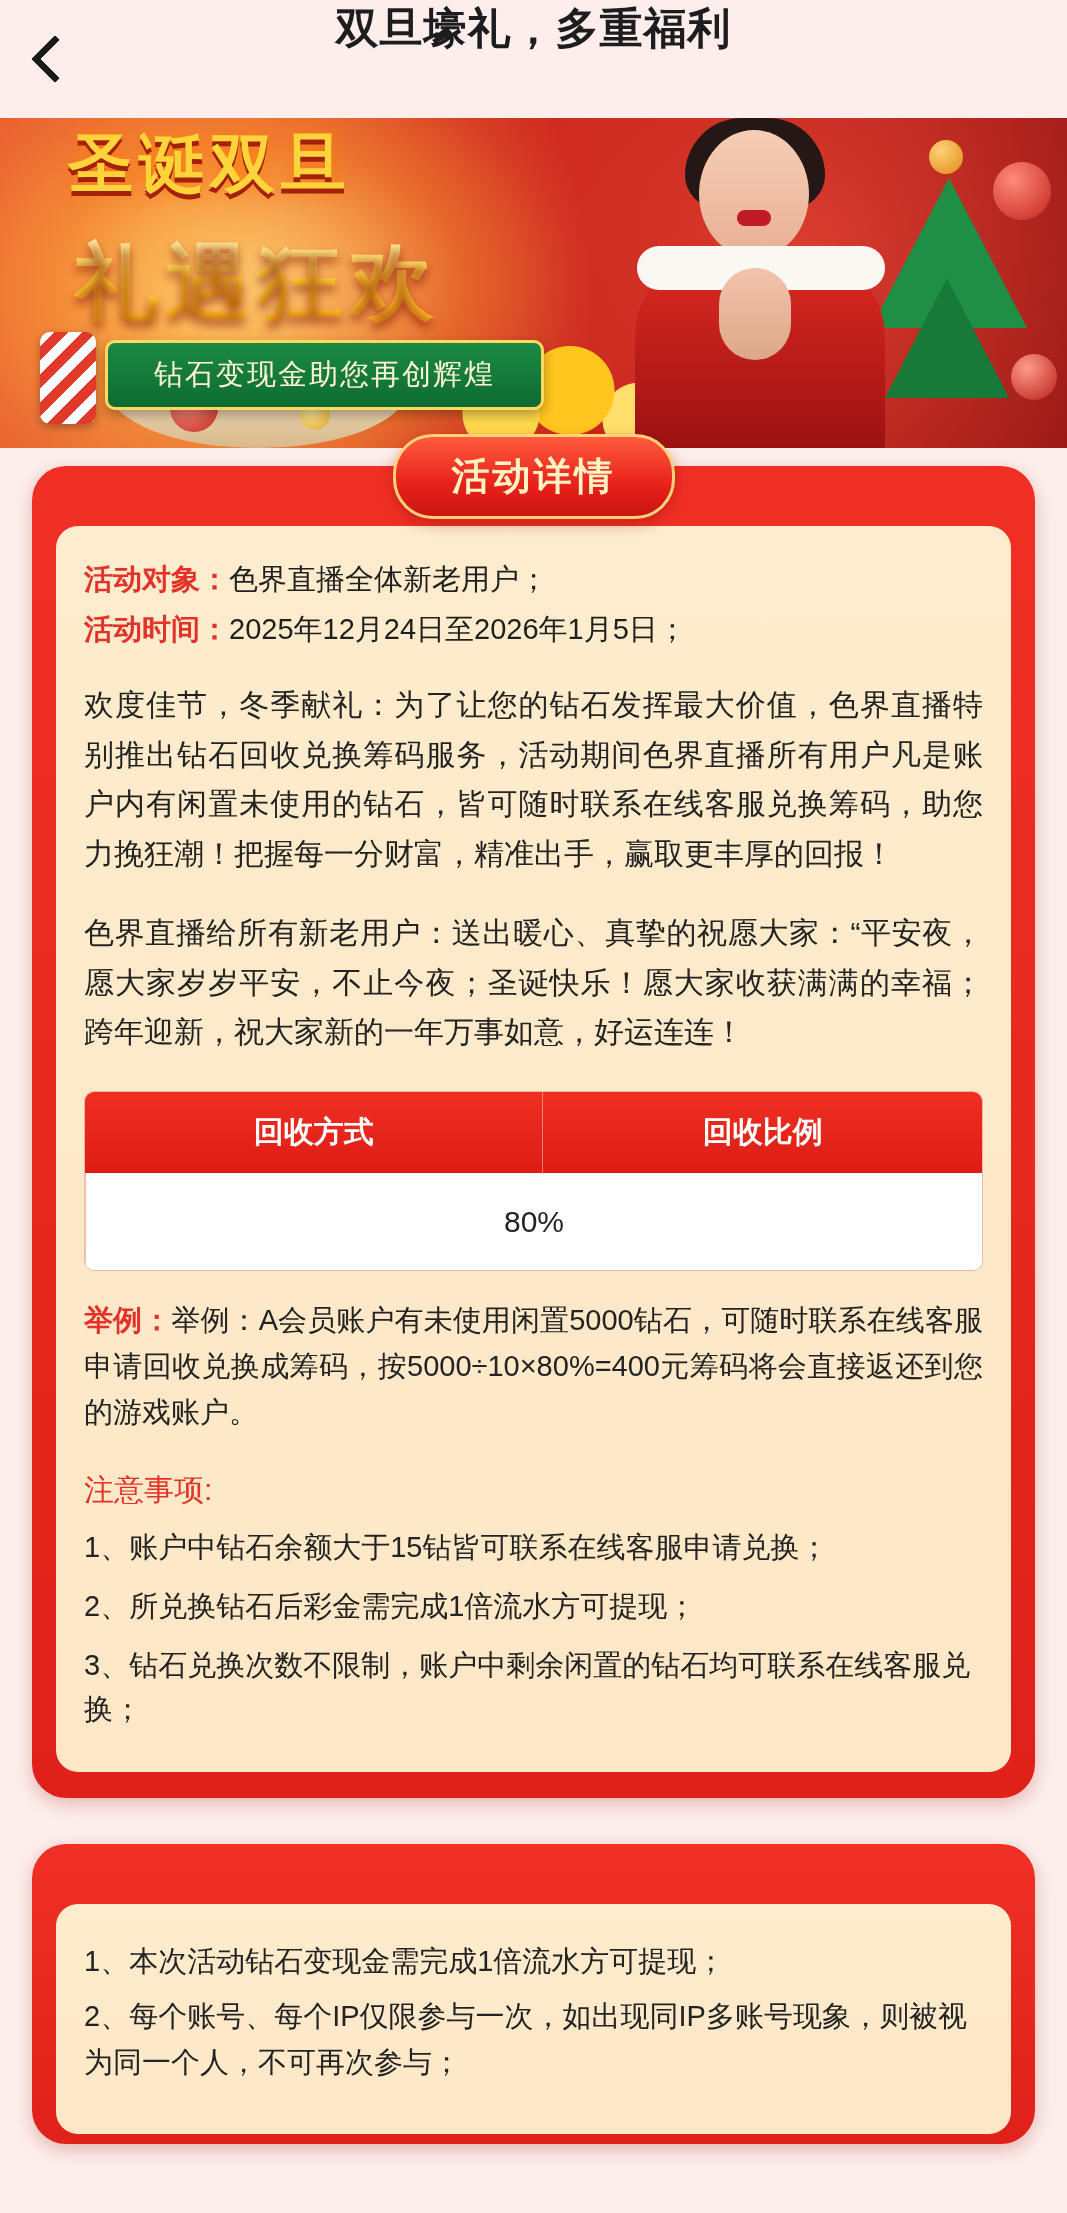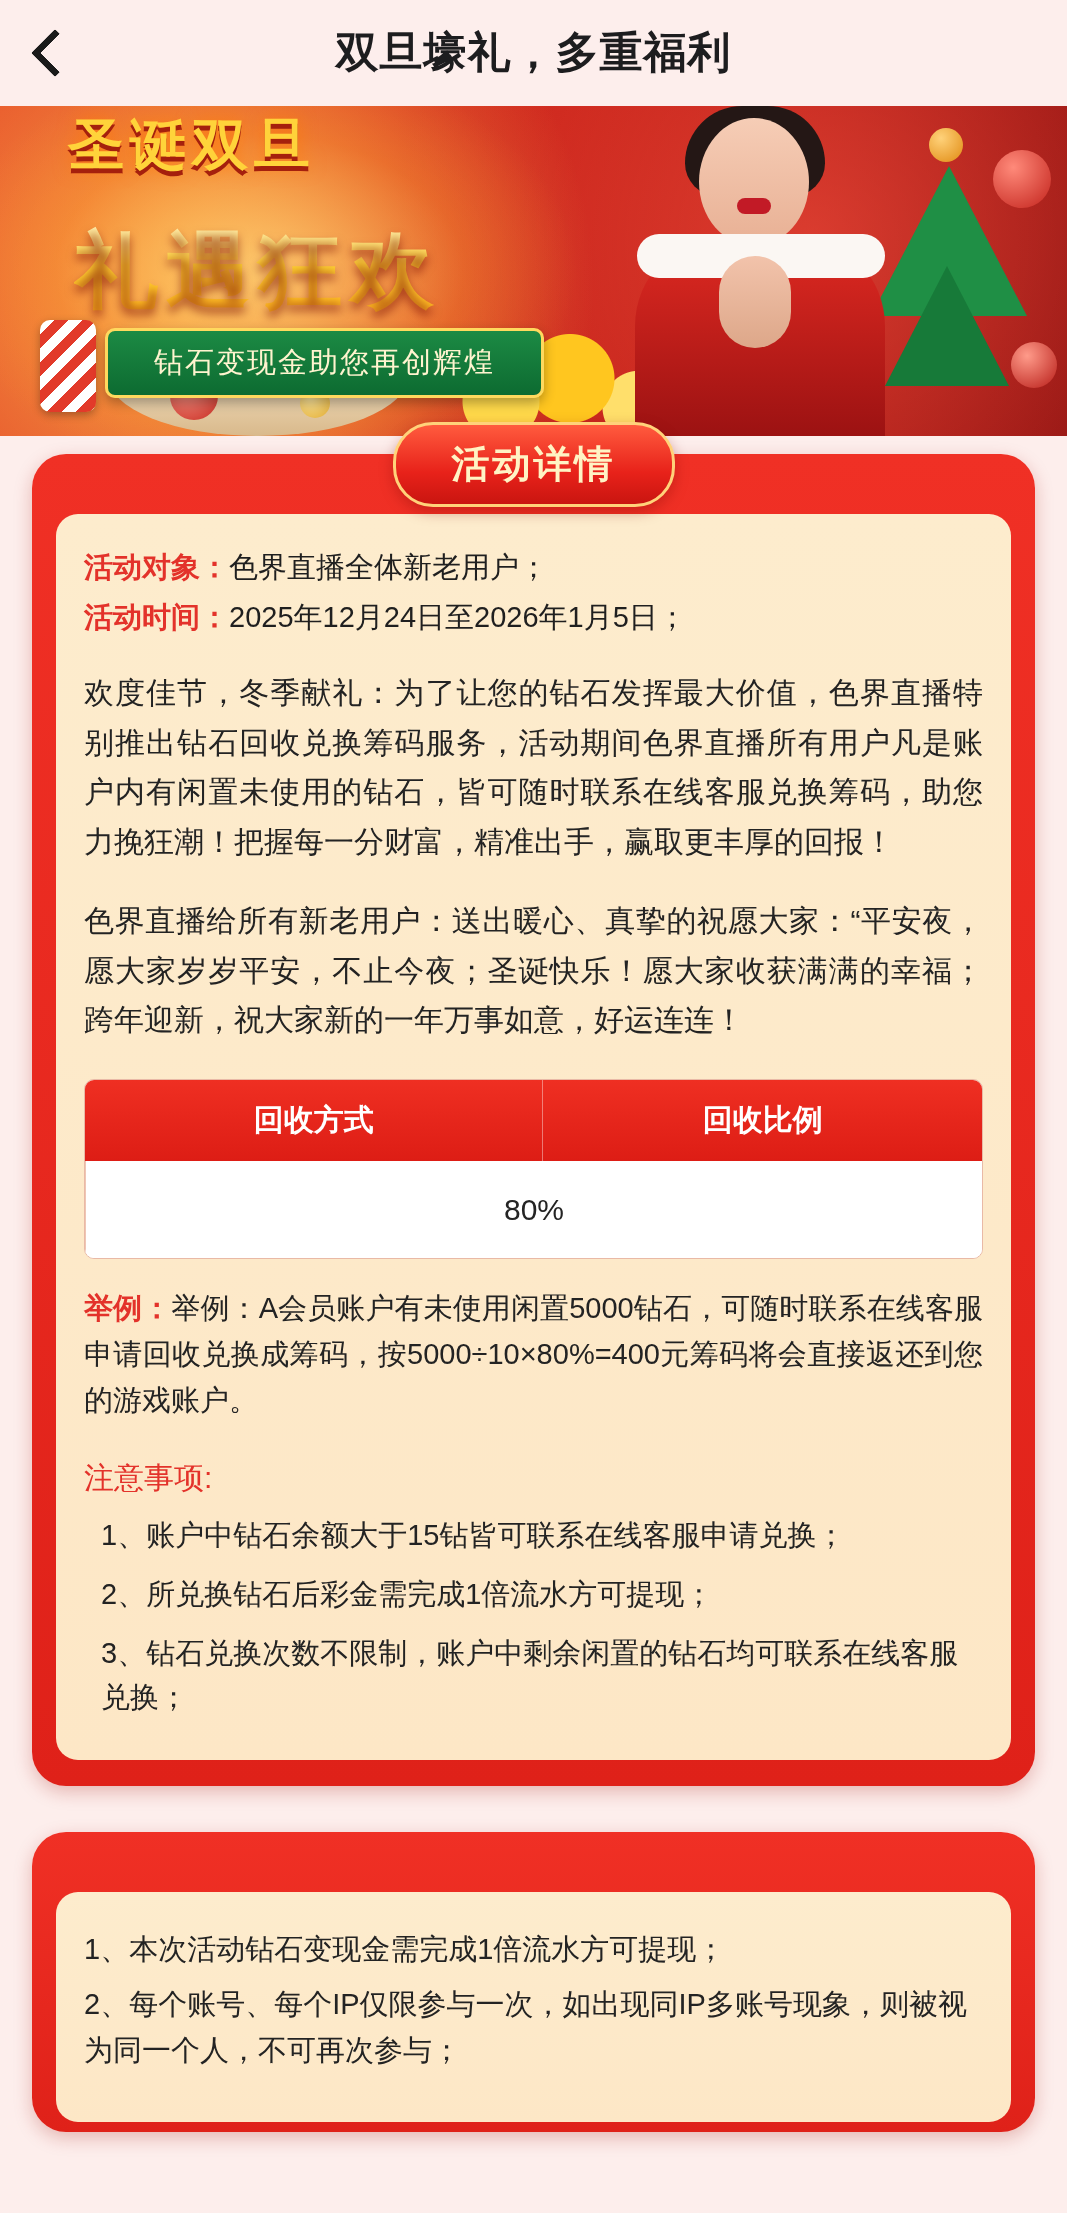--- a/index.html
+++ b/index.html
@@ -7,24 +7,23 @@
     width: 1067px;
     height: 2213px;
     font-family: "Liberation Sans", sans-serif;
     background: #fdeeec;
     overflow: hidden;
   }
   body { position: relative; }
 
   
   .header {
-    height: 106px;
+    height: 118px;
     background: #fdeeec;
     display: flex;
-    align-items: center;
     position: relative;
   }
   .back-btn {
     width: 110px;
     height: 118px;
     display: flex;
     align-items: center;
     justify-content: center;
     cursor: pointer;
   }
@@ -61,21 +60,21 @@
   .banner-glow {
     position: absolute;
     left: -60px; top: -50px;
     width: 640px; height: 430px;
     background: radial-gradient(ellipse at center, rgba(255,214,120,.75) 0%, rgba(255,160,40,.25) 45%, rgba(255,120,20,0) 70%);
     pointer-events: none;
   }
   .banner-title-1 {
     position: absolute;
     left: 68px; top: 2px;
-    font-size: 56px;
+    font-size: 65px;
     font-weight: bold;
     color: #ffd33a;
     letter-spacing: 6px;
     text-shadow: 0 5px 0 #a5200d, 0 0 18px rgba(255,120,0,.8);
     white-space: nowrap;
   }
   .banner-title-2 {
     position: absolute;
     left: 74px; top: 108px;
     font-size: 84px;
@@ -269,21 +268,20 @@
     margin-top: 34px;
     font-size: 30px;
     font-weight: normal;
     color: #e3322a;
   }
   .notice-item {
     margin-top: 14px;
     font-size: 29px;
     line-height: 1.55;
     color: #232323;
-    margin-left: 17px;
   }
 
   .card2 { margin-top: 46px; padding-bottom: 10px; }
   .terms-item {
     font-size: 29px;
     line-height: 1.6;
     color: #232323;
     margin-bottom: 8px;
   }
 </style>

